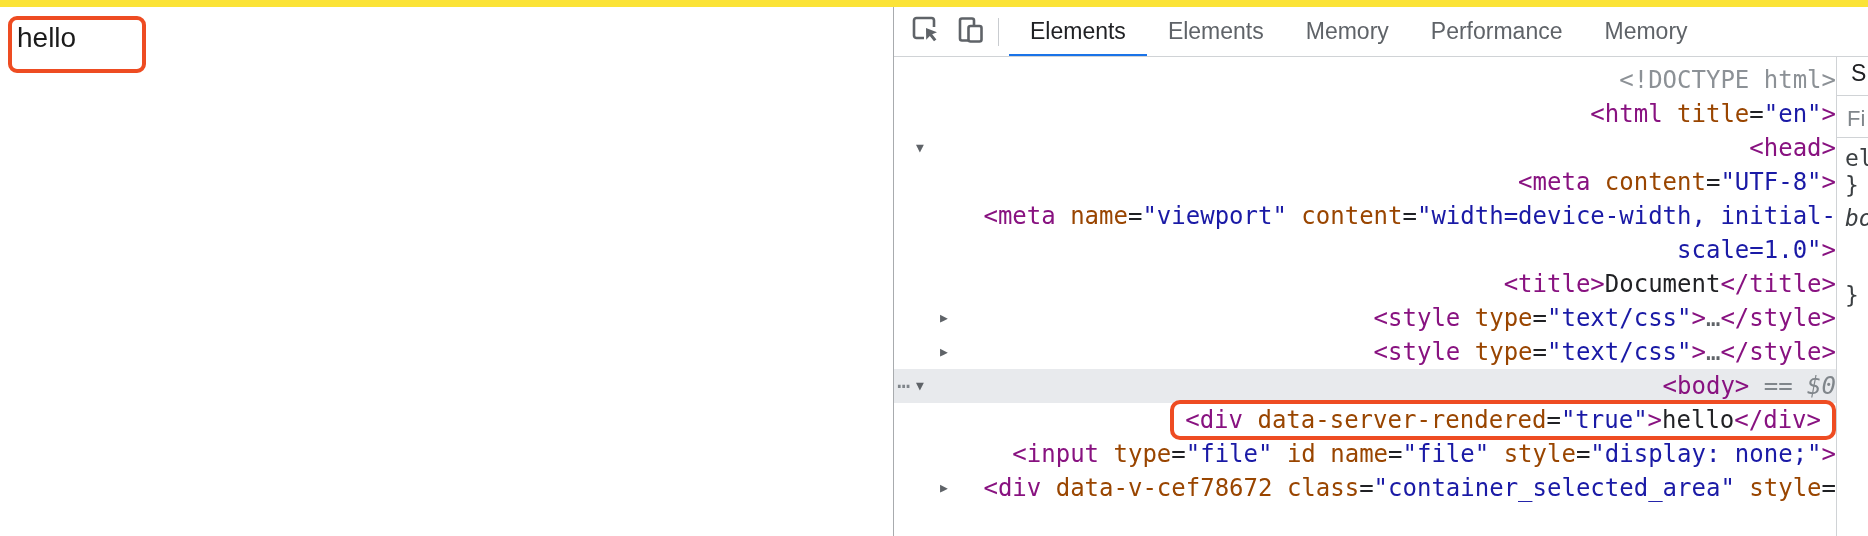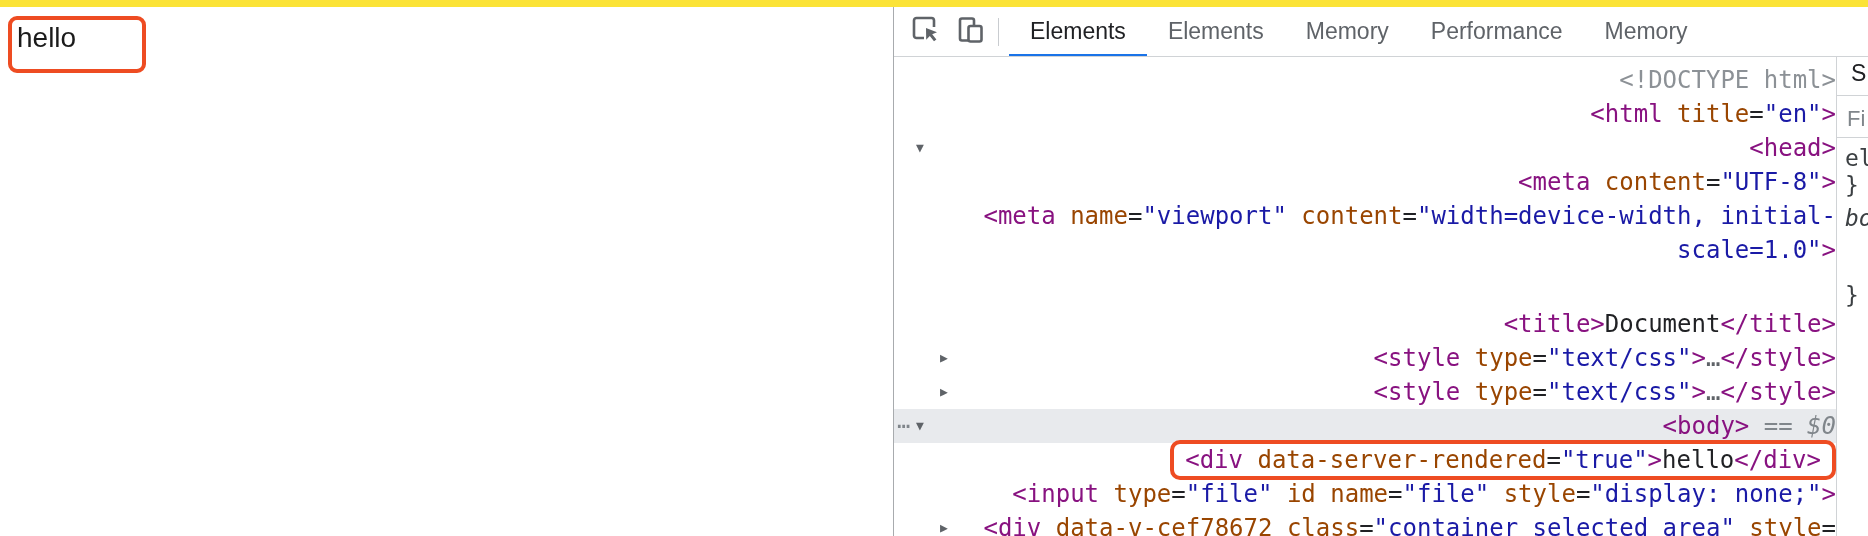--- a/index.html
+++ b/index.html
@@ -94,21 +94,21 @@
         </div>
     </div>
 
     <div class="tree">
         <div class="line" style="padding-left: 22px;"><span class="tk-g">&lt;!DOCTYPE html&gt;</span></div>
         <div class="line" style="padding-left: 22px;"><span class="tk-t">&lt;html</span><span class="tk-a"> title</span><span class="tk-p">=</span><span class="tk-v">"en"</span><span class="tk-t">&gt;</span></div>
         <div class="line" style="padding-left: 46px;"><span class="arrow" style="left: 22px;">▼</span><span class="tk-t">&lt;head&gt;</span></div>
         <div class="line" style="padding-left: 70px;"><span class="tk-t">&lt;meta</span><span class="tk-a"> content</span><span class="tk-p">=</span><span class="tk-v">"UTF-8"</span><span class="tk-t">&gt;</span></div>
         <div class="line" style="padding-left: 70px;"><span class="tk-t">&lt;meta</span><span class="tk-a"> name</span><span class="tk-p">=</span><span class="tk-v">"viewport"</span><span class="tk-a"> content</span><span class="tk-p">=</span><span class="tk-v">"width=device-width, initial-</span></div>
         <div class="line" style="padding-left: 70px;"><span class="tk-v">scale=1.0"</span><span class="tk-t">&gt;</span></div>
-        <div class="line" style="padding-left: 70px; margin-top: 40px;"><span class="tk-t">&lt;title&gt;</span><span class="tk-x">Document</span><span class="tk-t">&lt;/title&gt;</span></div>
+        <div class="line" style="padding-left: 70px;"><span class="tk-t">&lt;title&gt;</span><span class="tk-x">Document</span><span class="tk-t">&lt;/title&gt;</span></div>
         <div class="line" style="padding-left: 70px;"><span class="arrow" style="left: 46px;">▶</span><span class="tk-t">&lt;style</span><span class="tk-a"> type</span><span class="tk-p">=</span><span class="tk-v">"text/css"</span><span class="tk-t">&gt;</span><span class="tk-d">…</span><span class="tk-t">&lt;/style&gt;</span></div>
         <div class="line" style="padding-left: 70px;"><span class="arrow" style="left: 46px;">▶</span><span class="tk-t">&lt;style</span><span class="tk-a"> type</span><span class="tk-p">=</span><span class="tk-v">"text/css"</span><span class="tk-t">&gt;</span><span class="tk-d">…</span><span class="tk-t">&lt;/style&gt;</span></div>
         <div class="line selected" style="padding-left: 46px;"><span class="gutter">⋯</span><span class="arrow" style="left: 22px;">▼</span><span class="tk-t">&lt;body&gt;</span><span class="tk-eq"> == $0</span></div>
         <div class="line" style="padding-left: 70px;"><span class="outline-box"><span class="tk-t">&lt;div</span><span class="tk-a"> data-server-rendered</span><span class="tk-p">=</span><span class="tk-v">"true"</span><span class="tk-t">&gt;</span><span class="tk-x">hello</span><span class="tk-t">&lt;/div&gt;</span></span></div>
         <div class="line" style="padding-left: 70px;"><span class="tk-t">&lt;input</span><span class="tk-a"> type</span><span class="tk-p">=</span><span class="tk-v">"file"</span><span class="tk-a"> id</span><span class="tk-a"> name</span><span class="tk-p">=</span><span class="tk-v">"file"</span><span class="tk-a"> style</span><span class="tk-p">=</span><span class="tk-v">"display: none;"</span><span class="tk-t">&gt;</span></div>
         <div class="line" style="padding-left: 70px;"><span class="arrow" style="left: 46px;">▶</span><span class="tk-t">&lt;div</span><span class="tk-a"> data-v-cef78672</span><span class="tk-a"> class</span><span class="tk-p">=</span><span class="tk-v">"container_selected_area"</span><span class="tk-a"> style</span><span class="tk-p">=</span></div>
       </div>
 
     <div class="styles-strip">
       <div class="s-line" style="top:38px;"></div>

